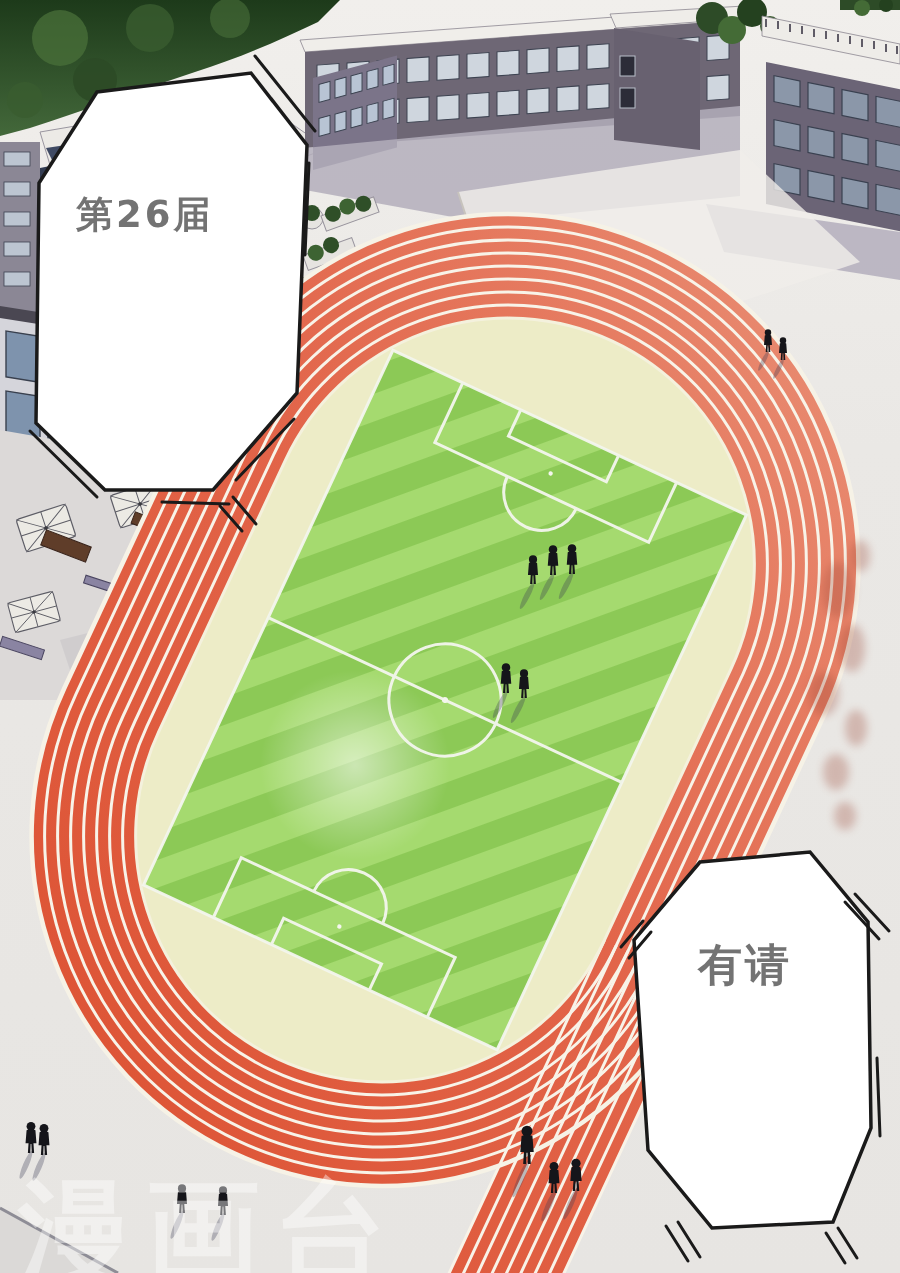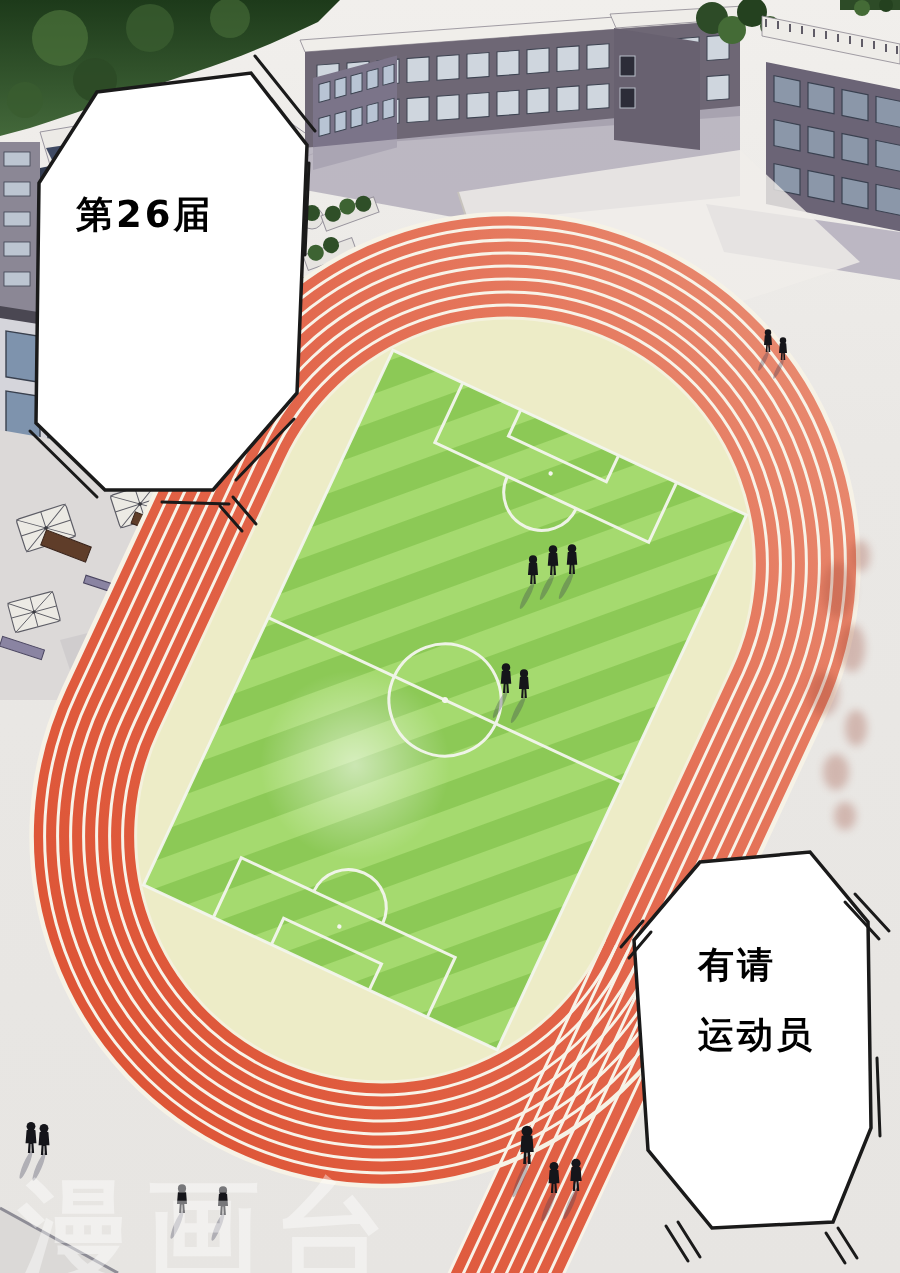--- a/index.html
+++ b/index.html
@@ -3,26 +3,26 @@
 <meta charset="utf-8">
 <style>
   html,body{margin:0;padding:0;background:#ffffff;}
   .stage{
     position:relative;width:900px;height:1273px;overflow:hidden;
     background:#eae8e5;
     font-family:"DejaVu Sans","Liberation Sans",sans-serif;
   }
   .stage svg{position:absolute;left:0;top:0;}
   .bubble-text{
-    position:absolute;z-index:5;color:#000000;font-weight:700;
+    position:absolute;z-index:5;color:#737373;font-weight:700;
     font-family:"DejaVu Sans","Liberation Sans",sans-serif;
   }
   .bubble-text .line{white-space:nowrap;}
   .bt1{left:76px;top:180px;font-size:37px;line-height:70px;letter-spacing:3px;}
-  .bt2{left:698px;top:930px;font-size:36px;line-height:70px;letter-spacing:3px;}
+  .bt2{left:698px;top:930px;font-size:44px;line-height:70px;letter-spacing:3px;}
   .watermark{
     position:absolute;z-index:3;left:18px;top:1156px;
     font-size:114px;font-weight:700;letter-spacing:14px;
     color:rgba(255,255,255,0.42);white-space:nowrap;
     font-family:"DejaVu Sans","Liberation Sans",sans-serif;
   }
 </style>
 </head>
 <body>
 
@@ -361,16 +361,15 @@
 </svg>
 
 <div class="watermark">漫画台</div>
 
 <div class="bubble-text bt1">
   <div class="line">第26届</div>
 </div>
 
 <div class="bubble-text bt2">
   <div class="line">有请</div>
-  <div class="line">运动员</div>
 </div>
 
 </div>
 
 </body></html>

